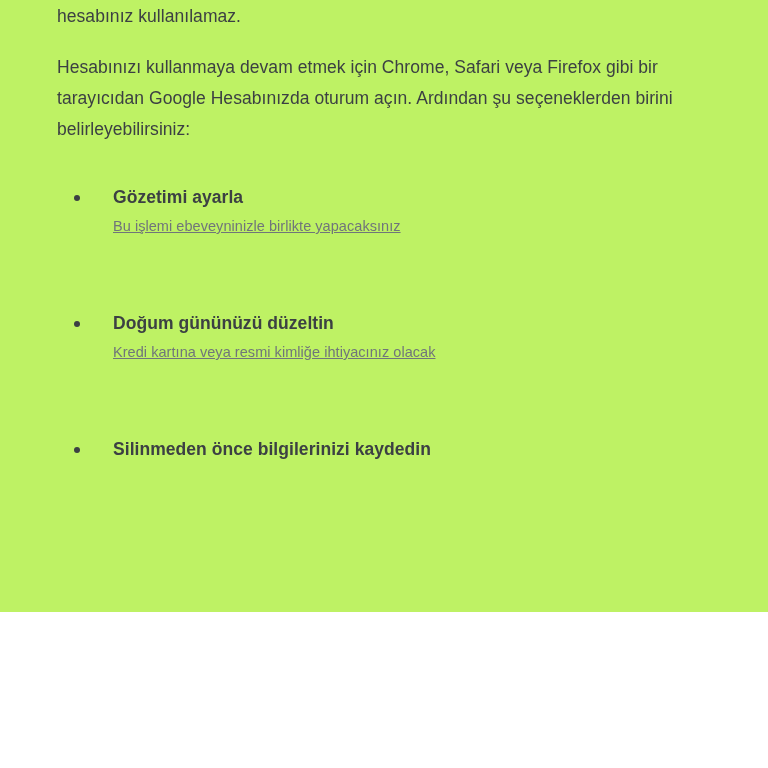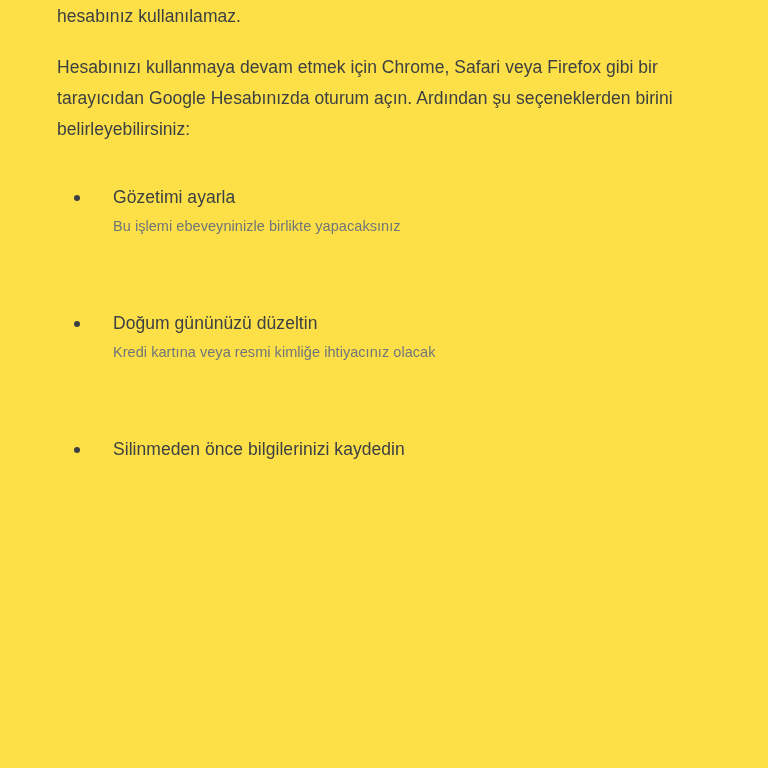--- a/index.html
+++ b/index.html
@@ -11,22 +11,22 @@
     width: 768px;
     height: 768px;
     overflow: hidden;
     font-family: "Liberation Sans", "DejaVu Sans", sans-serif;
     -webkit-font-smoothing: antialiased;
   }
 
   .page {
     position: relative;
     width: 768px;
-    height: 768px;
-    background: #fde047;
+    height: 612px;
+    background: #bef264;
     box-sizing: border-box;
   }
 
   .content {
     position: absolute;
     left: 57px;
     top: 0;
     width: 660px;
   }
 
@@ -70,30 +70,31 @@
     background: #3c4043;
     border-radius: 50%;
     display: block;
   }
   .option-title {
     display: block;
     color: #3c4043;
     font-size: 17.5px;
     line-height: 26px;
     letter-spacing: 0.05px;
-    font-weight: 400;
+    font-weight: 700;
   }
   .option-desc {
     display: block;
     color: #70757a;
     font-size: 14.5px;
     line-height: 22px;
     letter-spacing: 0.05px;
     margin-top: 5px;
     font-weight: 400;
+    text-decoration: underline;
   }
 
   
   .bottom-action-area {
     position: absolute;
     left: 0;
     right: 0;
     bottom: 0;
     height: 40px;
     overflow: hidden;

